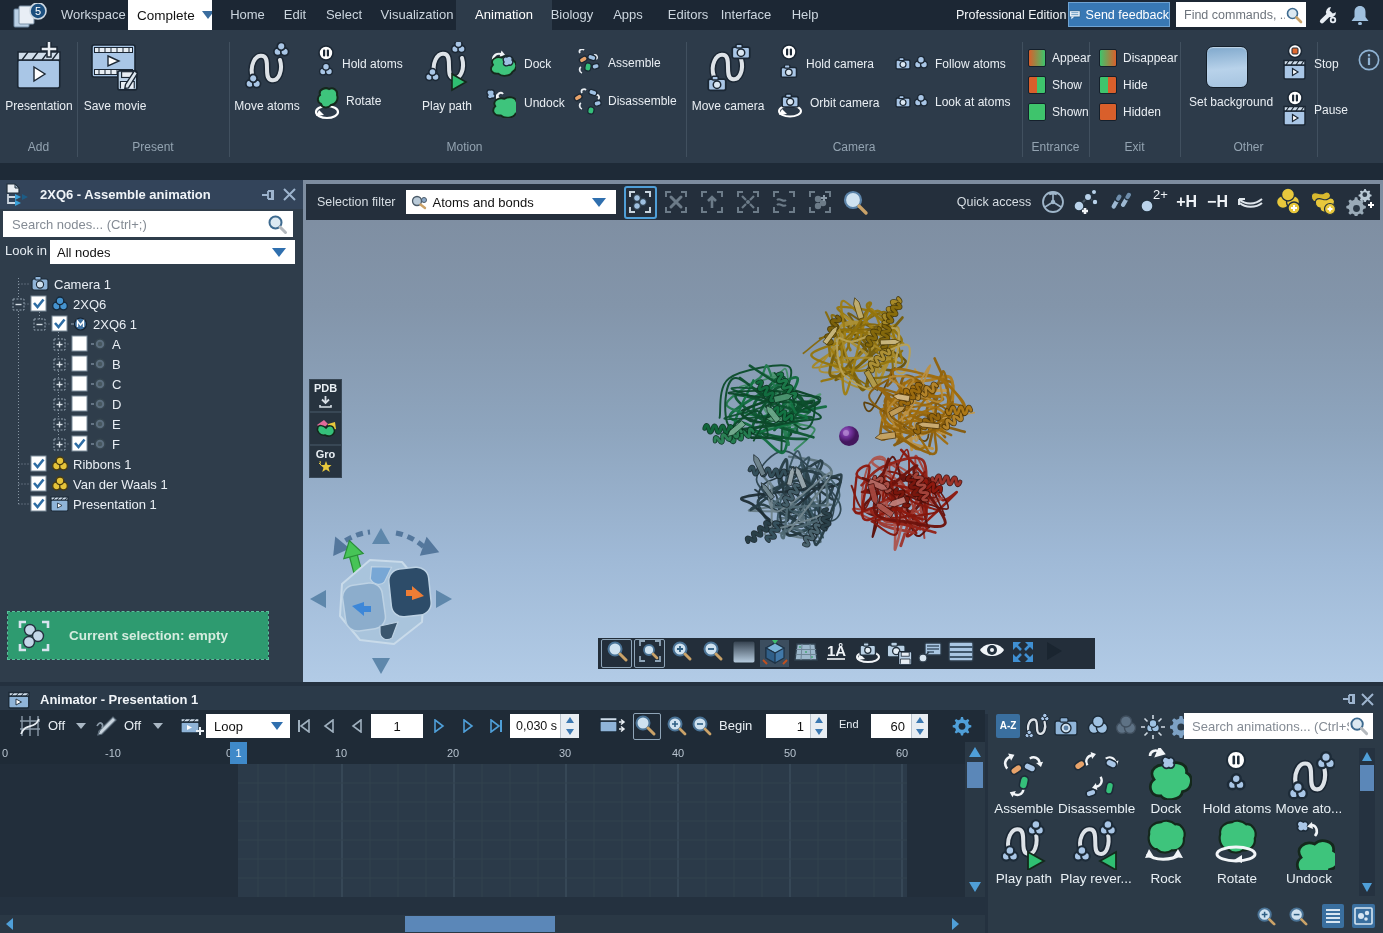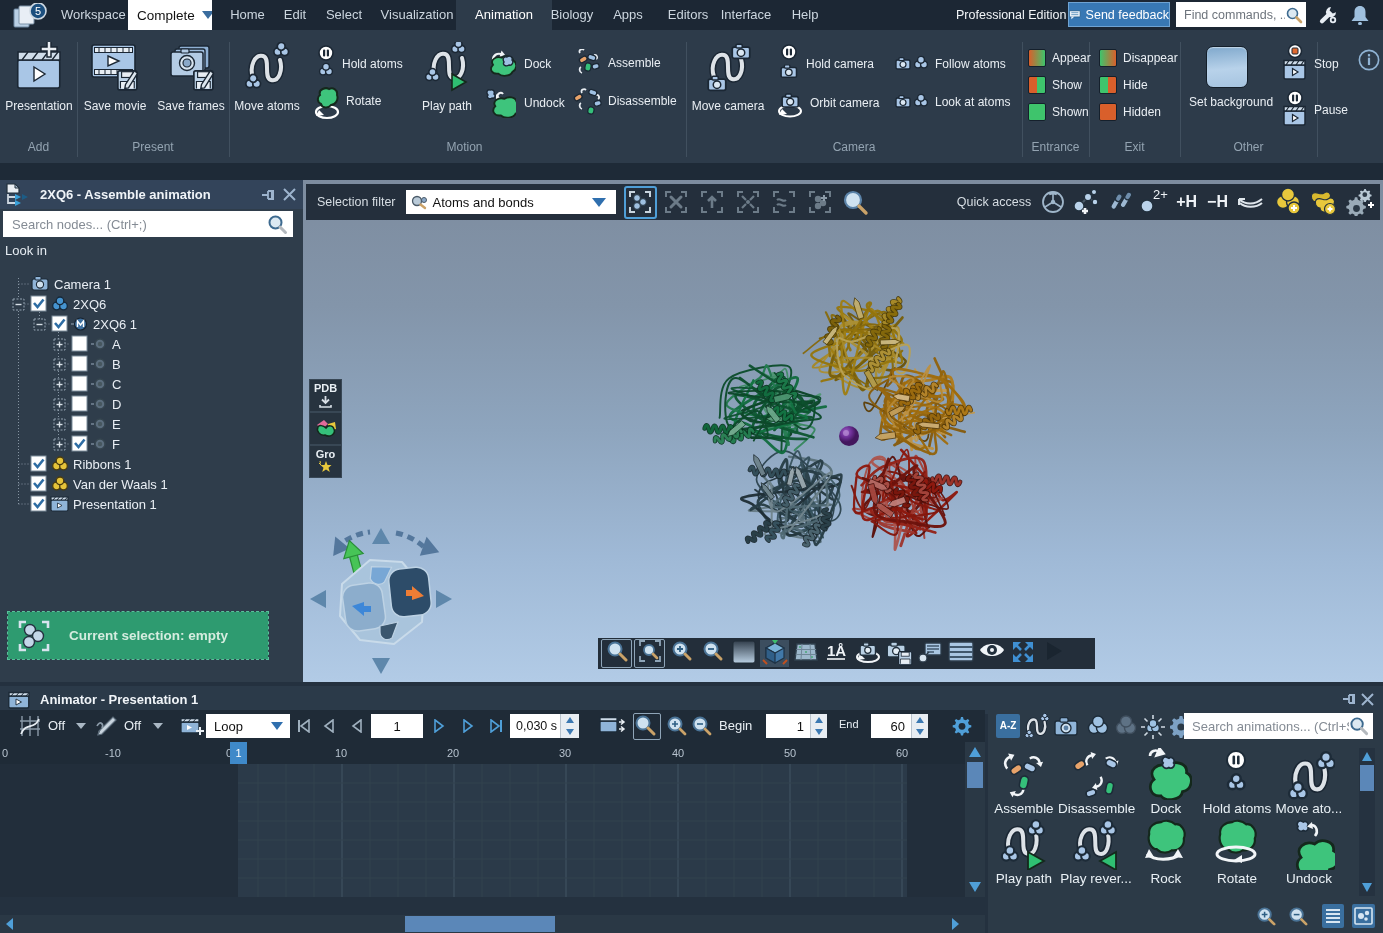--- a/index.html
+++ b/index.html
@@ -175,38 +175,20 @@
       <g transform="translate(1,8)">
           <rect x="0.75" y="10" width="42" height="28" rx="2" fill="#a9c6e6" stroke="#1b2734" stroke-width="1.6"></rect>
           <path d="M1 10 L43 10 L43 2 L1 2Z" fill="#cfdce9" stroke="#1b2734" stroke-width="1.6"></path>
           <path d="M5 10 L11 2 M15 10 L21 2 M25 10 L31 2 M35 10 L41 2" stroke="#1b2734" stroke-width="1.3"></path>
           <path d="M17 17 L28 24 L17 31Z" fill="#fff" stroke="#1b2734" stroke-width="1.4"></path>
         </g>
       <path d="M23 2 L27 2 L27 8 L33 8 L33 12 L27 12 L27 18 L23 18 L23 12 L17 12 L17 8 L23 8Z" fill="#e8edf2" stroke="#1b2734" stroke-width="1.5" transform="translate(8,-3)"></path>
     </svg>
     <div>Presentation</div>
   </div>
-  <div class="bigbtn" style="left:153px;width:76px;">
-    <svg class="ic" width="48" height="50" viewBox="0 0 48 50">
-      <g transform="translate(12,2)">
-          <rect x="0" y="2" width="30" height="22" rx="2" fill="#8fb0d4" stroke="#1b2734" stroke-width="1.4"></rect>
-        </g>
-      <g transform="translate(8,5)">
-          <rect x="0" y="2" width="30" height="22" rx="2" fill="#9fbcdc" stroke="#1b2734" stroke-width="1.4"></rect>
-        </g>
-      <g transform="translate(4,8)">
-          <rect x="0" y="2" width="32" height="24" rx="2" fill="#b3cbe4" stroke="#1b2734" stroke-width="1.5"></rect>
-          <rect x="10" y="-1" width="8" height="4" rx="1" fill="#b3cbe4" stroke="#1b2734" stroke-width="1.2"></rect>
-          <circle cx="16" cy="13" r="7.5" fill="#d7e4f0" stroke="#1b2734" stroke-width="1.4"></circle>
-          <circle cx="16" cy="13" r="4" fill="#8aa8c8" stroke="#1b2734" stroke-width="1.2"></circle>
-        </g>
-      <use href="#floppy" transform="translate(26,28) scale(1.15)"></use>
-    </svg>
-    <div>Save frames</div>
-  </div>
 
   <div class="bigbtn" style="left:229px;width:76px;">
     <svg class="ic" width="46" height="50" viewBox="0 0 46 50">
       <use href="#npath" transform="translate(3,6)"></use>
       <g fill="#a9c6e6" stroke="#1b2734" stroke-width="1.5">
           <g transform="translate(28,0) scale(1.15)">
             <use href="#trilobe"></use>
           </g>
           <g transform="translate(0,32) scale(1.15)">
             <use href="#trilobe"></use>
@@ -423,20 +405,26 @@
       </svg>
   </div>
   <div id="lp-search">
     <span>Search nodes... (Ctrl+;)</span>
     <svg width="21" height="21" viewBox="0 0 21 21" style="margin-right:5px">
         <circle cx="8.5" cy="8.5" r="6" fill="#dce9f2" stroke="#3d6a8f" stroke-width="2"></circle>
         <line x1="13" y1="13" x2="18.5" y2="18.5" stroke="#b4b9be" stroke-width="3" stroke-linecap="round"></line>
       </svg>
   </div>
   <div class="abs" style="left:5px;top:63px;color:#e6ecf2;font-size:13px;">Look in</div>
+  <div class="abs white-input" style="left:50px;top:60px;width:245px;height:24px;">
+    <span style="margin-left:7px;font-size:13px;flex:1;">All nodes</span>
+    <svg width="16" height="11" style="margin-right:8px">
+        <path d="M1 1 L15 1 L8 10 Z" fill="#2f6fae"></path>
+      </svg>
+  </div>
   <div id="treezone" class="abs" style="left:0;top:92px;width:300px;height:430px;"><svg width="300" height="430" viewBox="0 0 300 430">
 <g stroke="#8695a3" stroke-dasharray="1 2" fill="none">
 <line x1="18.5" y1="6" x2="18.5" y2="232"></line>
 <line x1="39.5" y1="40" x2="39.5" y2="52"></line>
 <line x1="58.5" y1="60" x2="58.5" y2="172"></line>
 <line x1="18.5" y1="12" x2="29" y2="12"></line>
 <line x1="18.5" y1="32" x2="29" y2="32"></line>
 <line x1="18.5" y1="192" x2="29" y2="192"></line>
 <line x1="18.5" y1="212" x2="29" y2="212"></line>
 <line x1="18.5" y1="232" x2="29" y2="232"></line>

